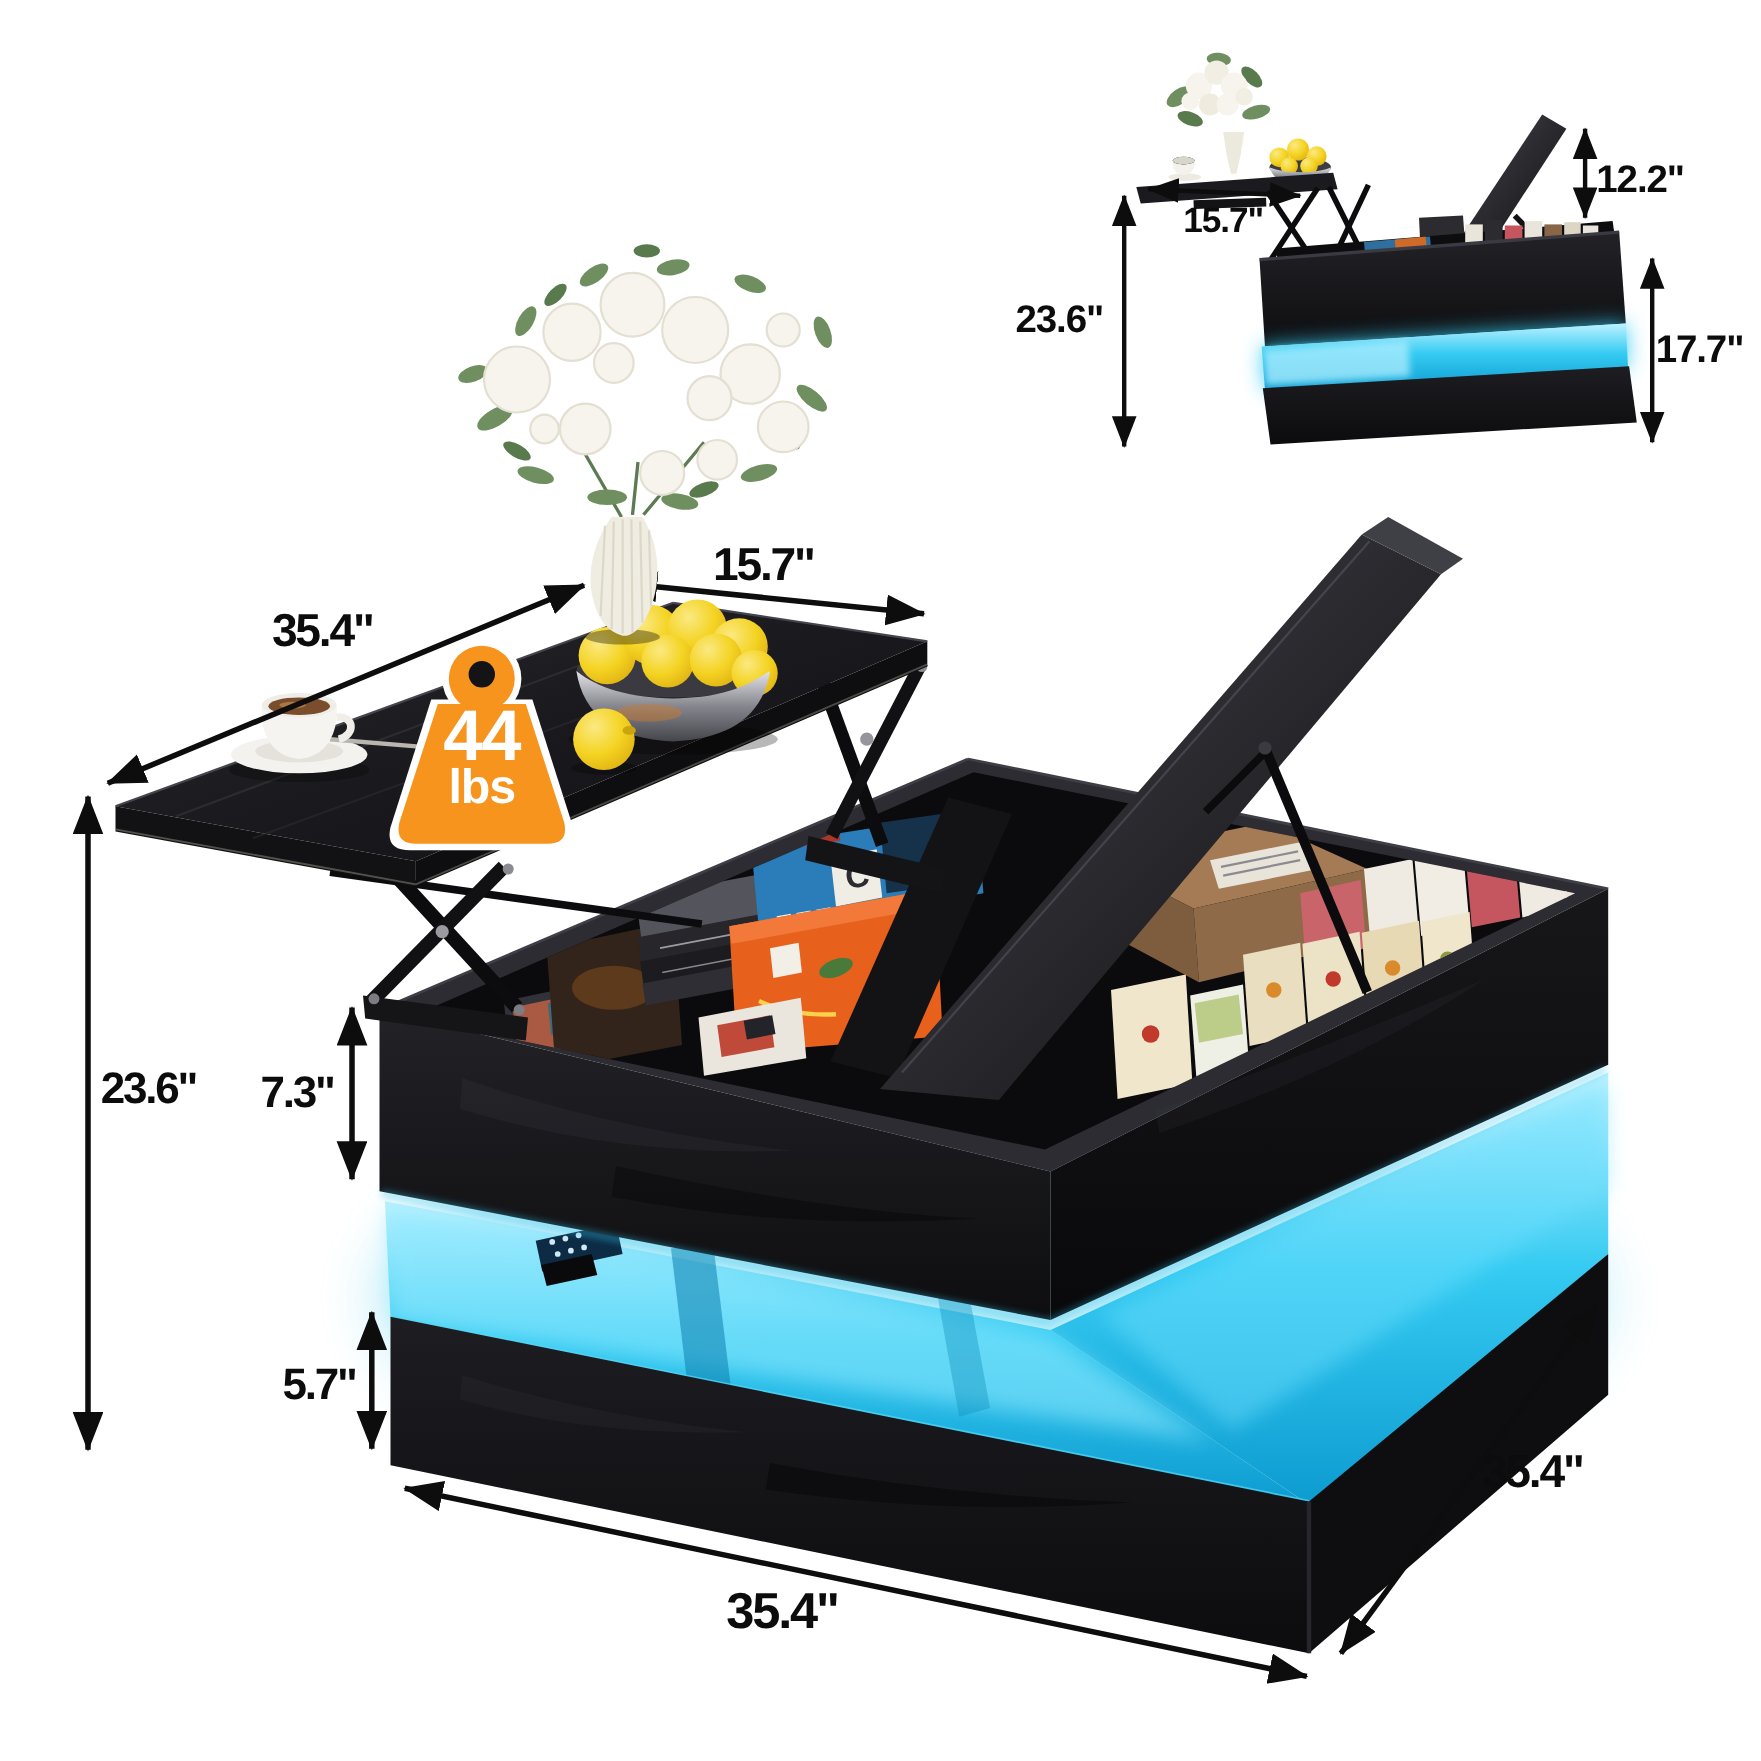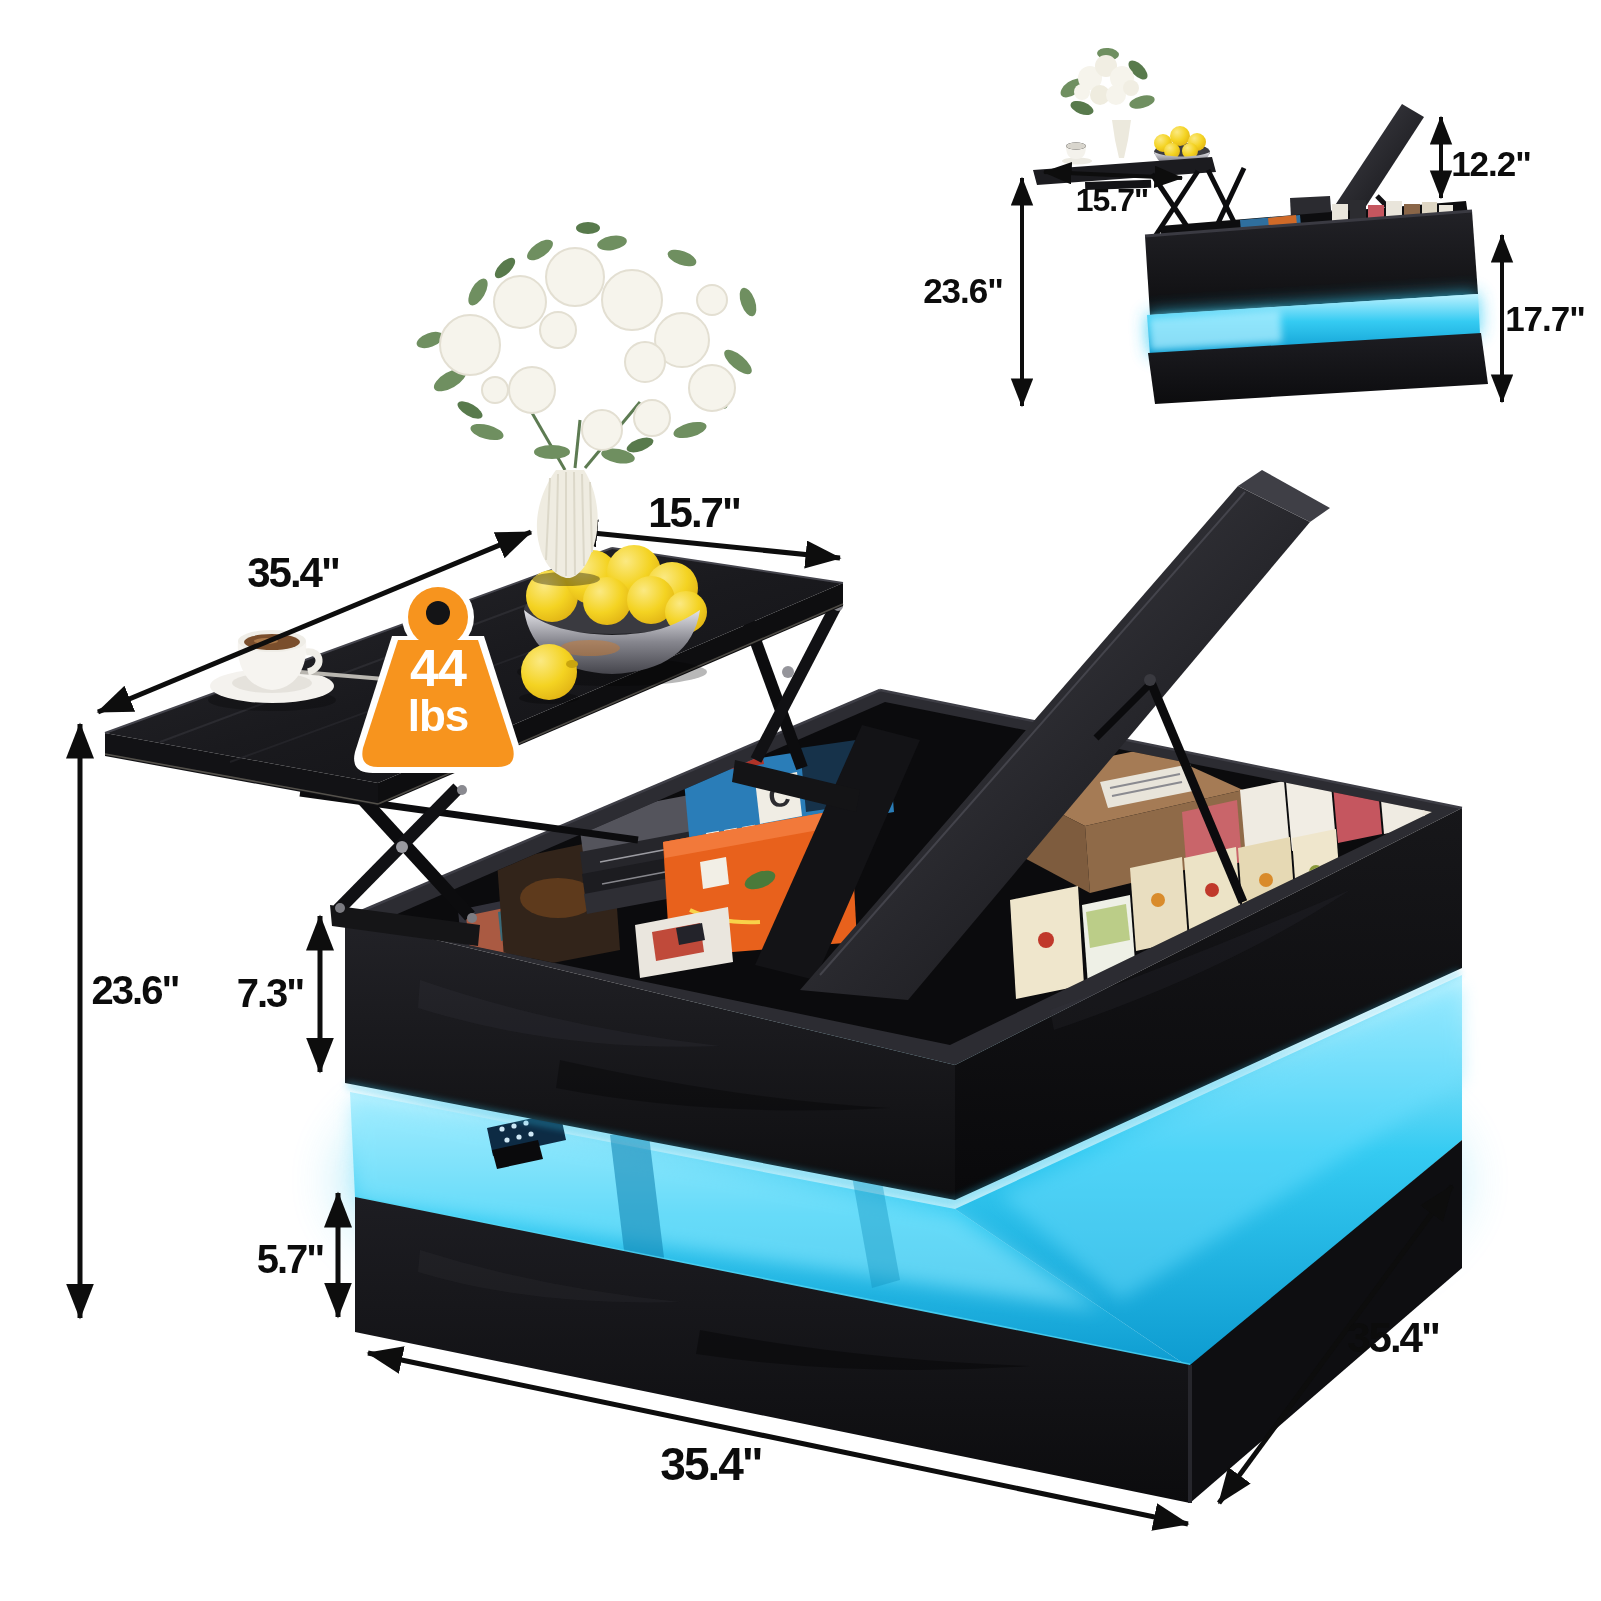--- a/index.html
+++ b/index.html
@@ -434,15 +434,15 @@
 <div class="label" style="left:270px;top:993px;font-size:40px;">7.3"</div>
 <div class="label" style="left:290px;top:1259px;font-size:40px;">5.7"</div>
 <div class="label" style="left:711px;top:1464px;font-size:46px;">35.4"</div>
 <div class="label" style="left:1393px;top:1338px;font-size:42px;">35.4"</div>
 
 <div class="label" style="left:1112px;top:200px;font-size:32px;letter-spacing:-1px;">15.7"</div>
 <div class="label" style="left:1491px;top:163px;font-size:35px;letter-spacing:-1px;">12.2"</div>
 <div class="label" style="left:963px;top:290px;font-size:35px;letter-spacing:-1px;">23.6"</div>
 <div class="label" style="left:1545px;top:318px;font-size:35px;letter-spacing:-1px;">17.7"</div>
 
-<div class="badge-text" style="left:438px;top:668px;font-size:52px;">44</div>
+<div class="badge-text" style="left:438px;top:668px;font-size:65px;">44</div>
 <div class="badge-text" style="left:438px;top:716px;font-size:44px;">lbs</div>
 </div>
 
 </body></html>

